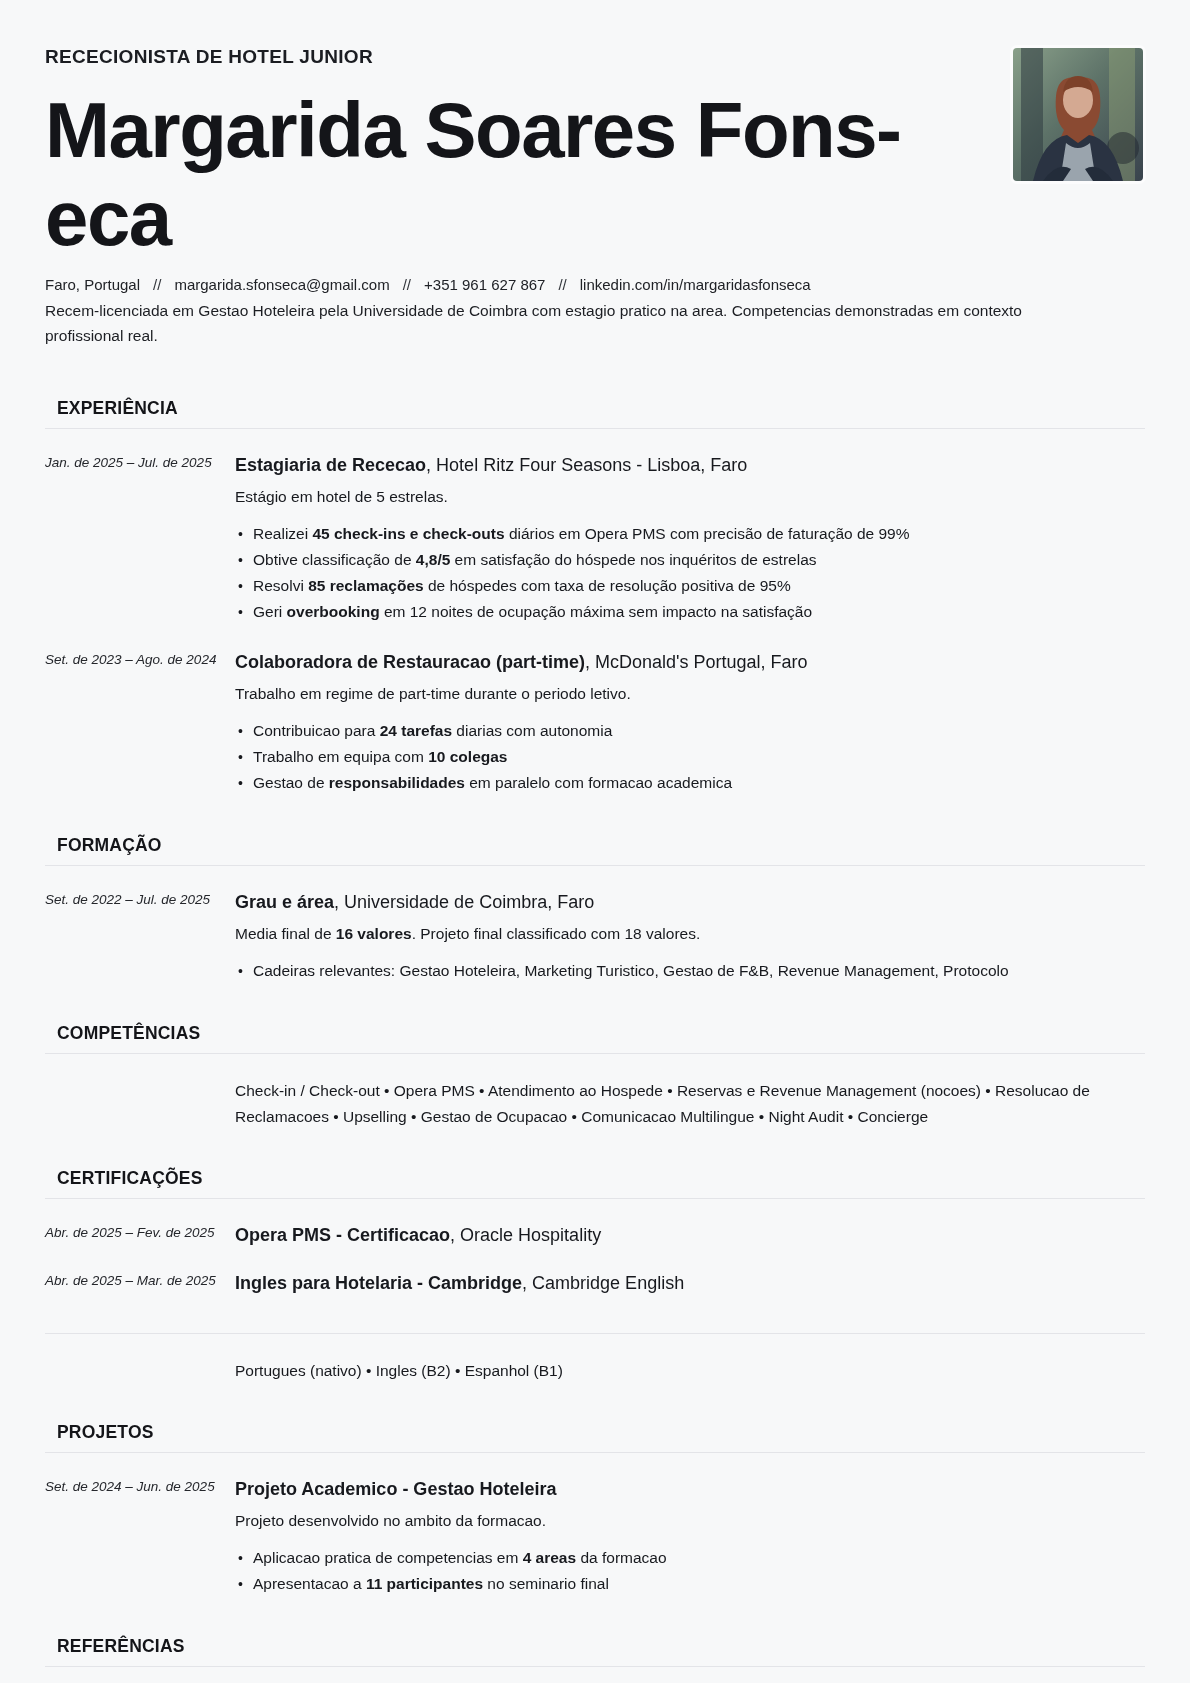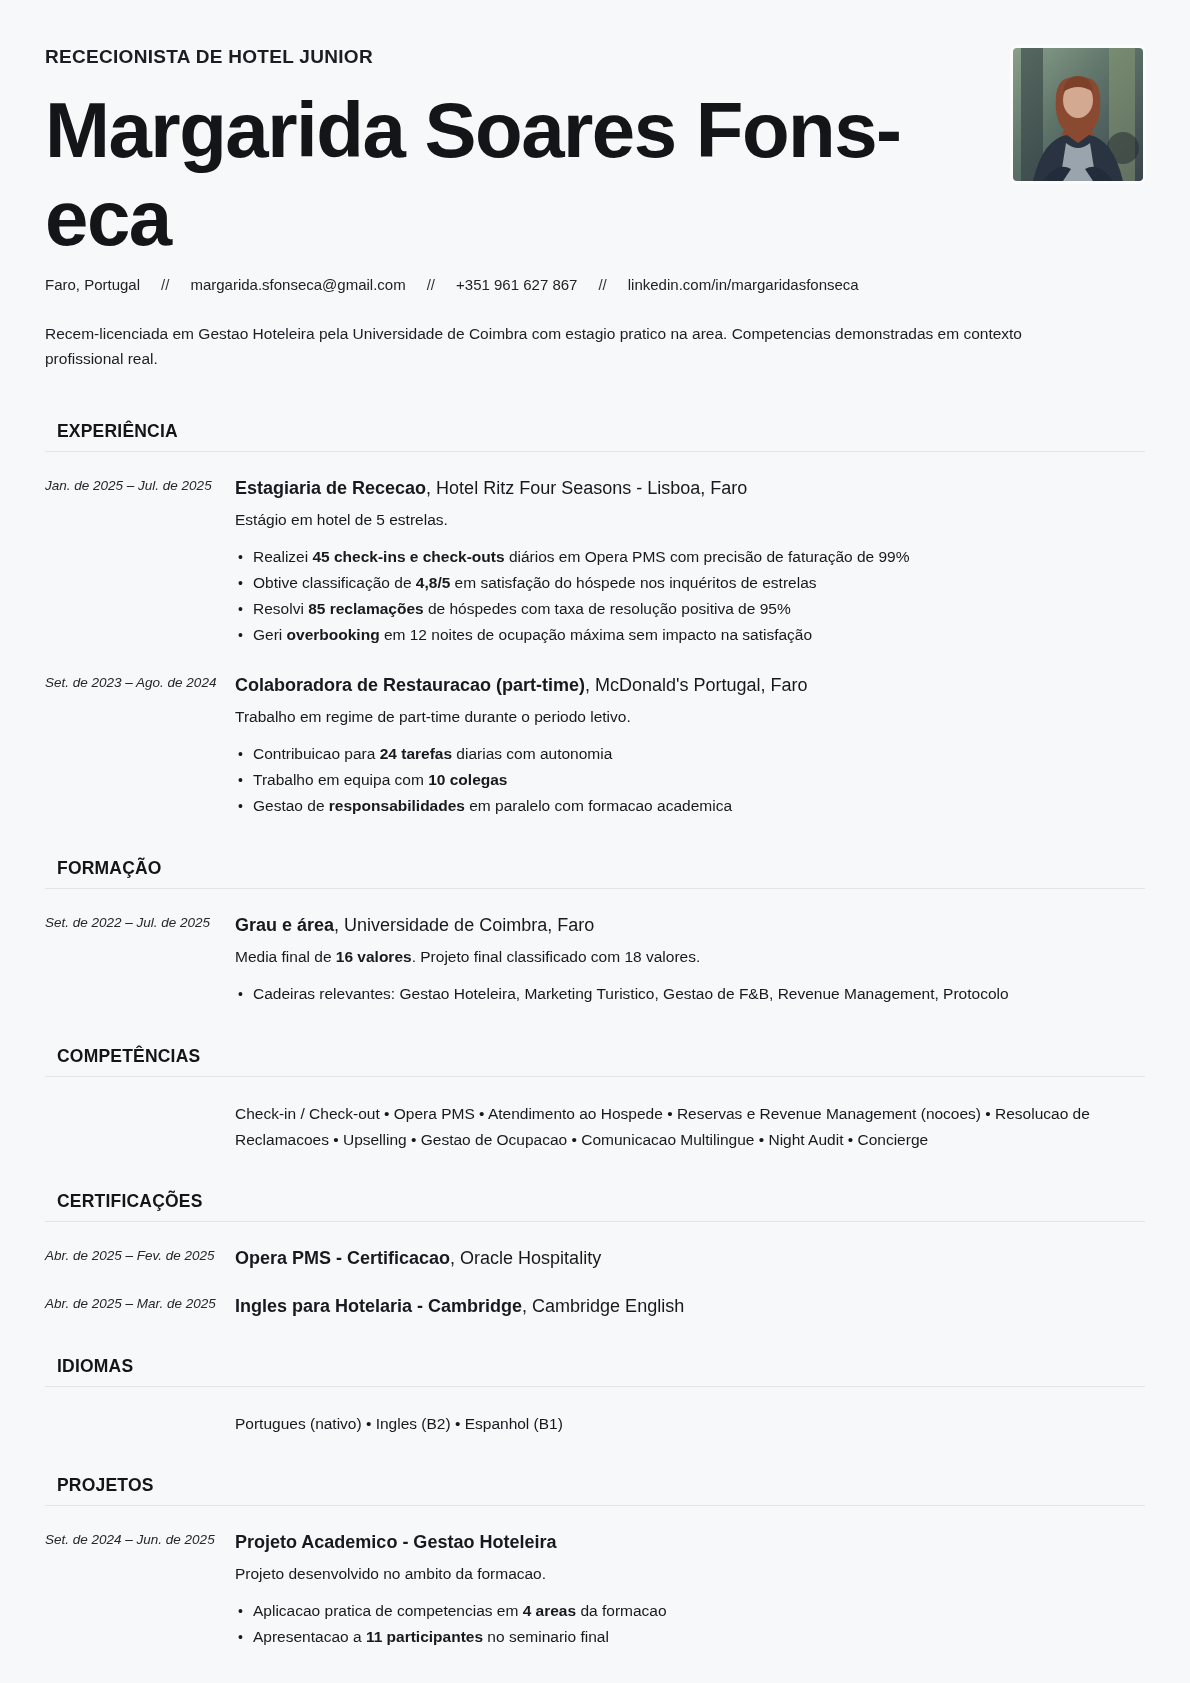--- a/index.html
+++ b/index.html
@@ -44,28 +44,28 @@
     right: 2px;
     width: 130px;
     height: 133px;
     border-radius: 4px;
     overflow: hidden;
     box-shadow: 0 0 0 3px rgba(255,255,255,.6);
   }
   .contact {
     display: flex;
     align-items: baseline;
-    gap: 21px;
+    gap: 13px;
     margin-top: 14px;
     font-size: 15px;
     color: #202227;
   }
   .contact .sep { color: #33363c; }
   .summary {
-    margin-top: 28px;
+    margin-top: 5px;
     max-width: 1005px;
     font-size: 15.5px;
     line-height: 25px;
     color: #1c1e23;
   }
   
   section { margin-top: 34px; }
   h2 {
     font-size: 17.5px;
     font-weight: 700;
@@ -230,21 +230,20 @@
     </div>
     <div class="row cert-row">
       <div class="date">Abr. de 2025 – Mar. de 2025</div>
       <div class="content">
         <p class="entry-title"><span class="b">Ingles para Hotelaria - Cambridge</span><span>, Cambridge English</span></p>
       </div>
     </div>
   </section>
 
   <section>
-    <h2>IDIOMAS</h2>
     <hr class="rule">
     <div class="row">
       <div class="date"></div>
       <div class="content">
         <p class="inline-list" style="margin:0">Portugues (nativo) • Ingles (B2) • Espanhol (B1)</p>
       </div>
     </div>
   </section>
 
   <section>

